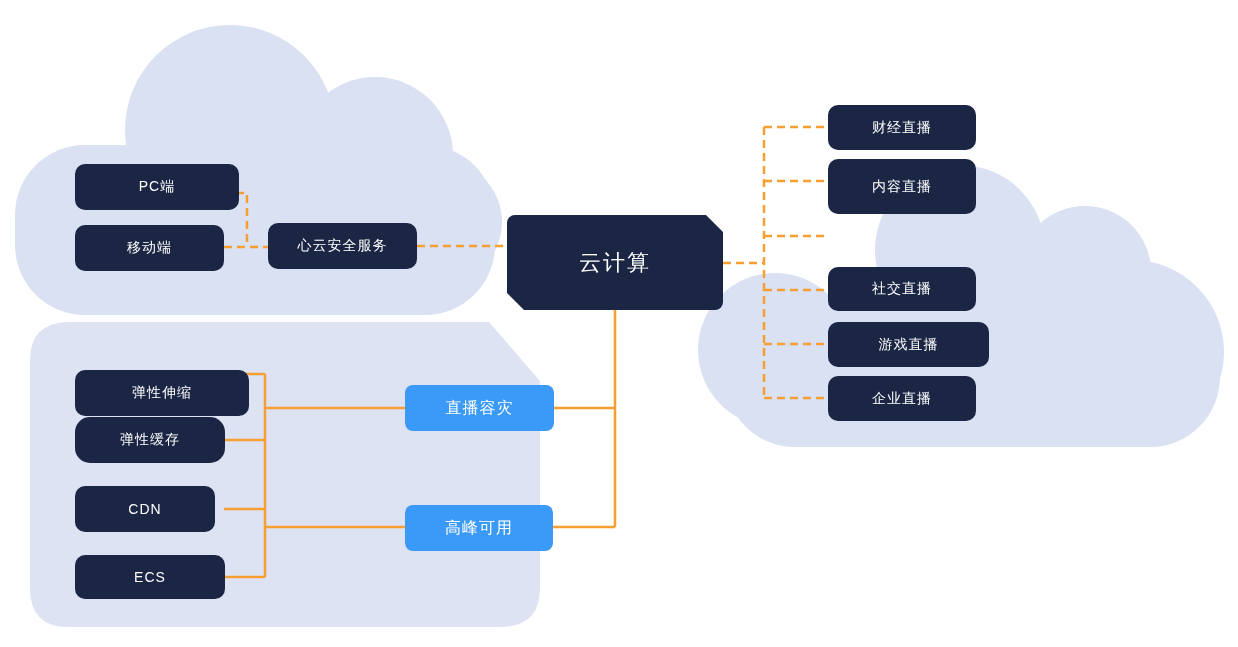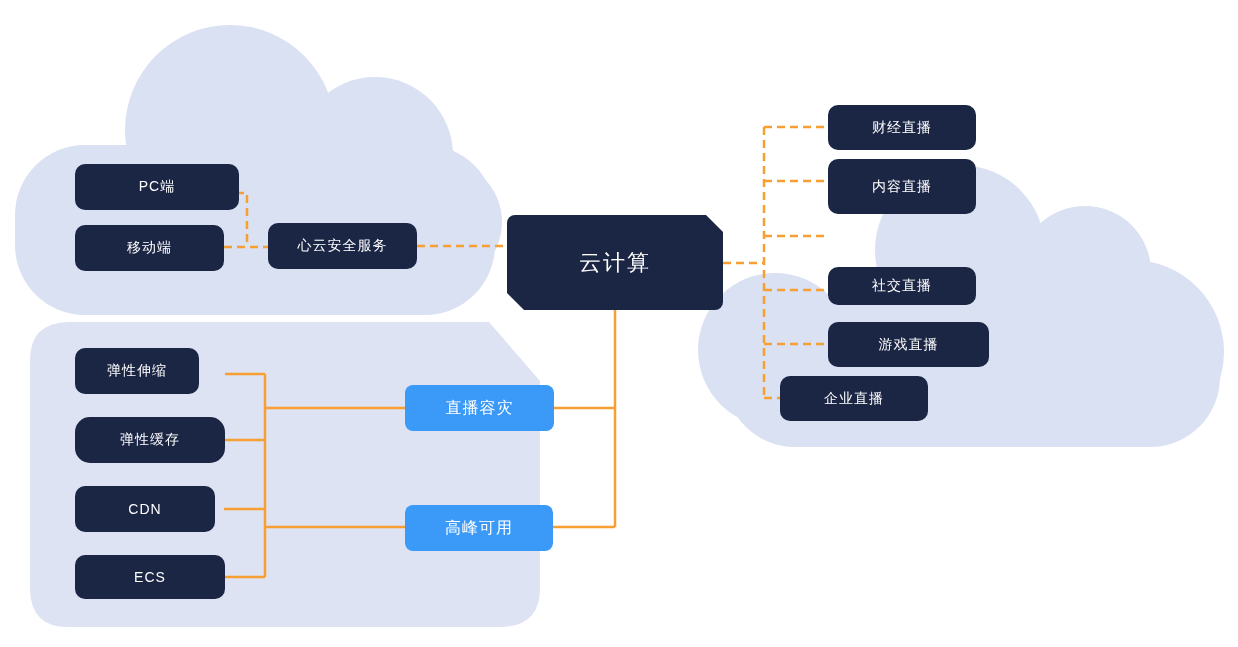--- a/index.html
+++ b/index.html
@@ -45,24 +45,24 @@
     font-size: 16px;
   }
   
   .n-pc        { left: 75px;  top: 164px; width: 164px; height: 46px; }
   .n-mobile    { left: 75px;  top: 225px; width: 149px; height: 46px; }
   .n-security  { left: 268px; top: 223px; width: 149px; height: 46px; }
   .n-center    { left: 507px; top: 215px; width: 216px; height: 95px; }
   .n-live-0    { left: 828px; top: 105px; width: 148px; height: 45px; }
   .n-live-1    { left: 828px; top: 159px; width: 148px; height: 55px; }
   .n-live-2    { left: 828px; top: 213px; width: 148px; height: 45px; }
-  .n-live-3    { left: 828px; top: 267px; width: 148px; height: 38px; }
+  .n-live-3    { left: 828px; top: 267px; width: 148px; height: 44px; }
   .n-live-4    { left: 828px; top: 322px; width: 161px; height: 45px; }
-  .n-live-5    { left: 780px; top: 376px; width: 148px; height: 45px; }
-  .n-infra-0   { left: 75px;  top: 348px; width: 124px; height: 46px; }
+  .n-live-5    { left: 828px; top: 376px; width: 148px; height: 45px; }
+  .n-infra-0   { left: 75px;  top: 370px; width: 174px; height: 46px; }
   .n-infra-1   { left: 75px;  top: 417px; width: 150px; height: 46px; border-radius: 15px; }
   .n-infra-2   { left: 75px;  top: 486px; width: 140px; height: 46px; }
   .n-infra-3   { left: 75px;  top: 555px; width: 150px; height: 44px; }
   .n-cap-0     { left: 405px; top: 385px; width: 149px; height: 46px; }
   .n-cap-1     { left: 405px; top: 505px; width: 148px; height: 46px; }
 </style>
 </head>
 <body>
 
 <div class="stage">

